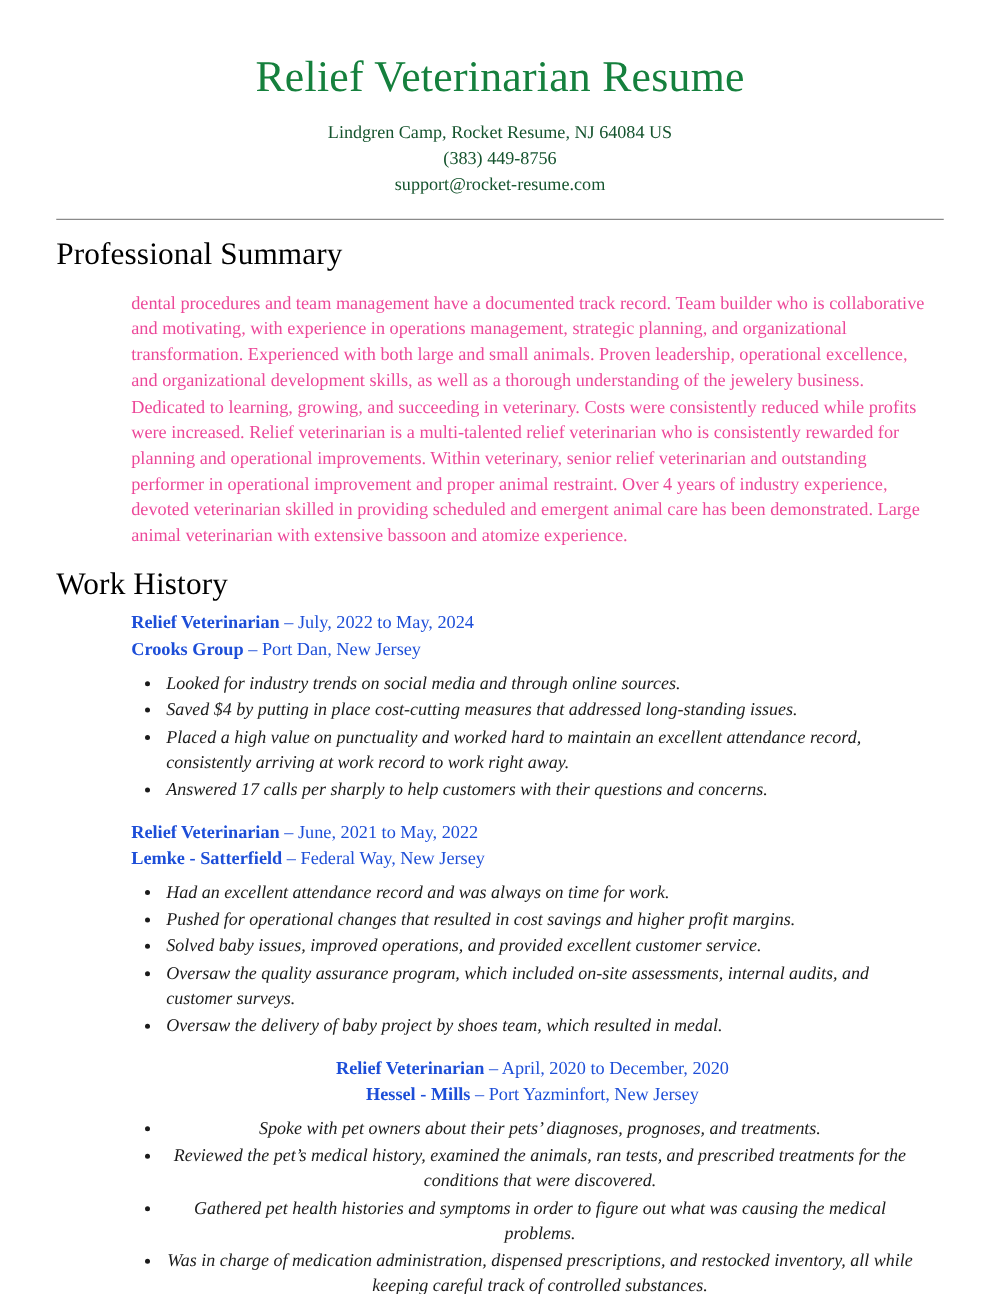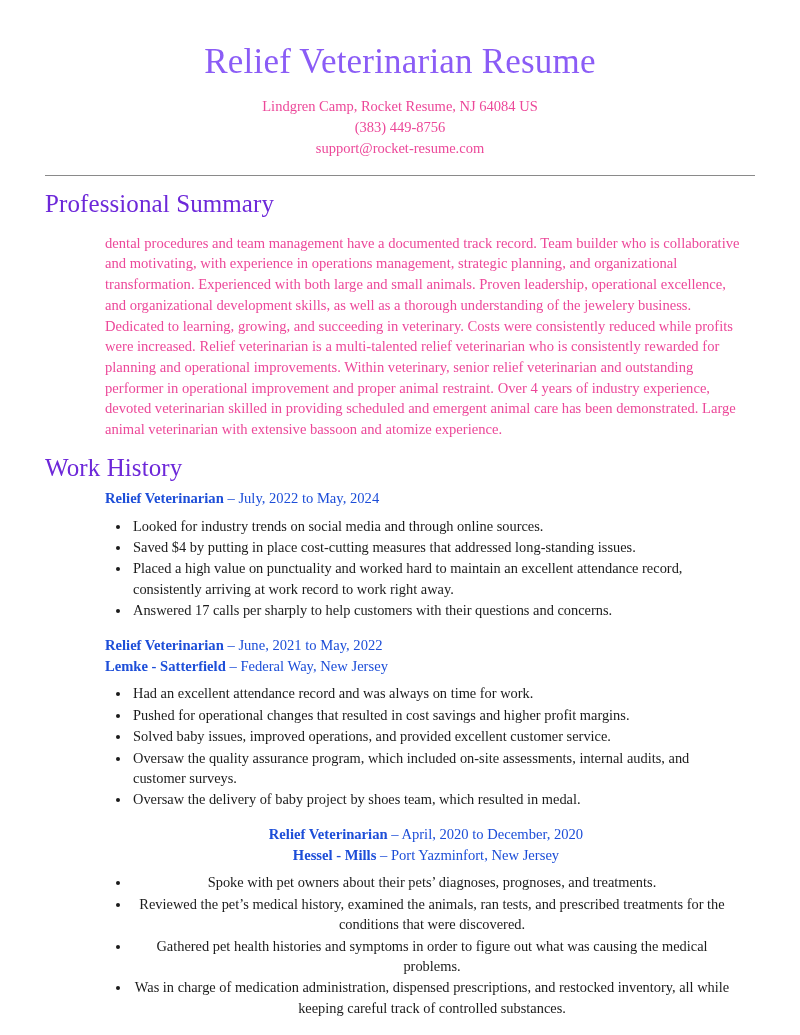--- a/index.html
+++ b/index.html
@@ -20,43 +20,43 @@
     box-sizing: border-box;
     padding: 34px 45px 0 45px;
     position: relative;
   }
   .resume-title {
     text-align: center;
     font-size: 35px;
     font-weight: normal;
     letter-spacing: 0.2px;
     margin: 8px 0 14px 0;
-    color: #8b5cf6;
+    color: #15803d;
   }
   .contact-block {
     text-align: center;
     font-size: 14.5px;
     line-height: 1.45;
-    color: #ec4899;
+    color: #14532d;
   }
   .contact-line {
     display: block;
   }
   .header-rule {
     border: 0;
     border-top: 1px solid #8a8a8a;
     margin: 16px 0 0 0;
   }
   .section {
     margin-top: 14px;
   }
   .section-heading {
     font-size: 25px;
     font-weight: normal;
-    color: #6d28d9;
+    color: #000000;
     margin: 12px 0 6px 0;
     letter-spacing: 0.1px;
   }
   .section-body {
     padding-left: 60px;
     padding-right: 8px;
   }
   .summary-text {
     font-size: 14.6px;
     line-height: 1.42;
@@ -82,20 +82,21 @@
   .dash {
     font-weight: normal;
   }
   .job-meta {
     font-weight: normal;
   }
   ul.bullets {
     margin: 6px 16px 0 0;
     padding-left: 26px;
     list-style-type: disc;
+    font-style: italic;
   }
   ul.bullets li {
     font-size: 14.4px;
     line-height: 1.42;
     margin-bottom: 1px;
     padding-left: 2px;
     color: #1b1b1b;
   }
 </style>
 </head>
@@ -122,20 +123,25 @@
 
   <div class="section">
     <h2 class="section-heading">Work History</h2>
     <div class="section-body">
 
       <div class="job">
         <div class="job-line">
           <span class="job-title">Relief Veterinarian</span>
           <span class="dash">–</span>
           <span class="job-meta">July, 2022 to May, 2024</span>
+        </div>
+        <div class="job-line">
+          <span class="job-company">Crooks Group</span>
+          <span class="dash">–</span>
+          <span class="job-meta">Port Dan, New Jersey</span>
         </div>
         <ul class="bullets">
           <li>Looked for industry trends on social media and through online sources.</li>
           <li>Saved $4 by putting in place cost-cutting measures that addressed long-standing issues.</li>
           <li>Placed a high value on punctuality and worked hard to maintain an excellent attendance record, consistently arriving at work record to work right away.</li>
           <li>Answered 17 calls per sharply to help customers with their questions and concerns.</li>
         </ul>
       </div>
 
       <div class="job">

